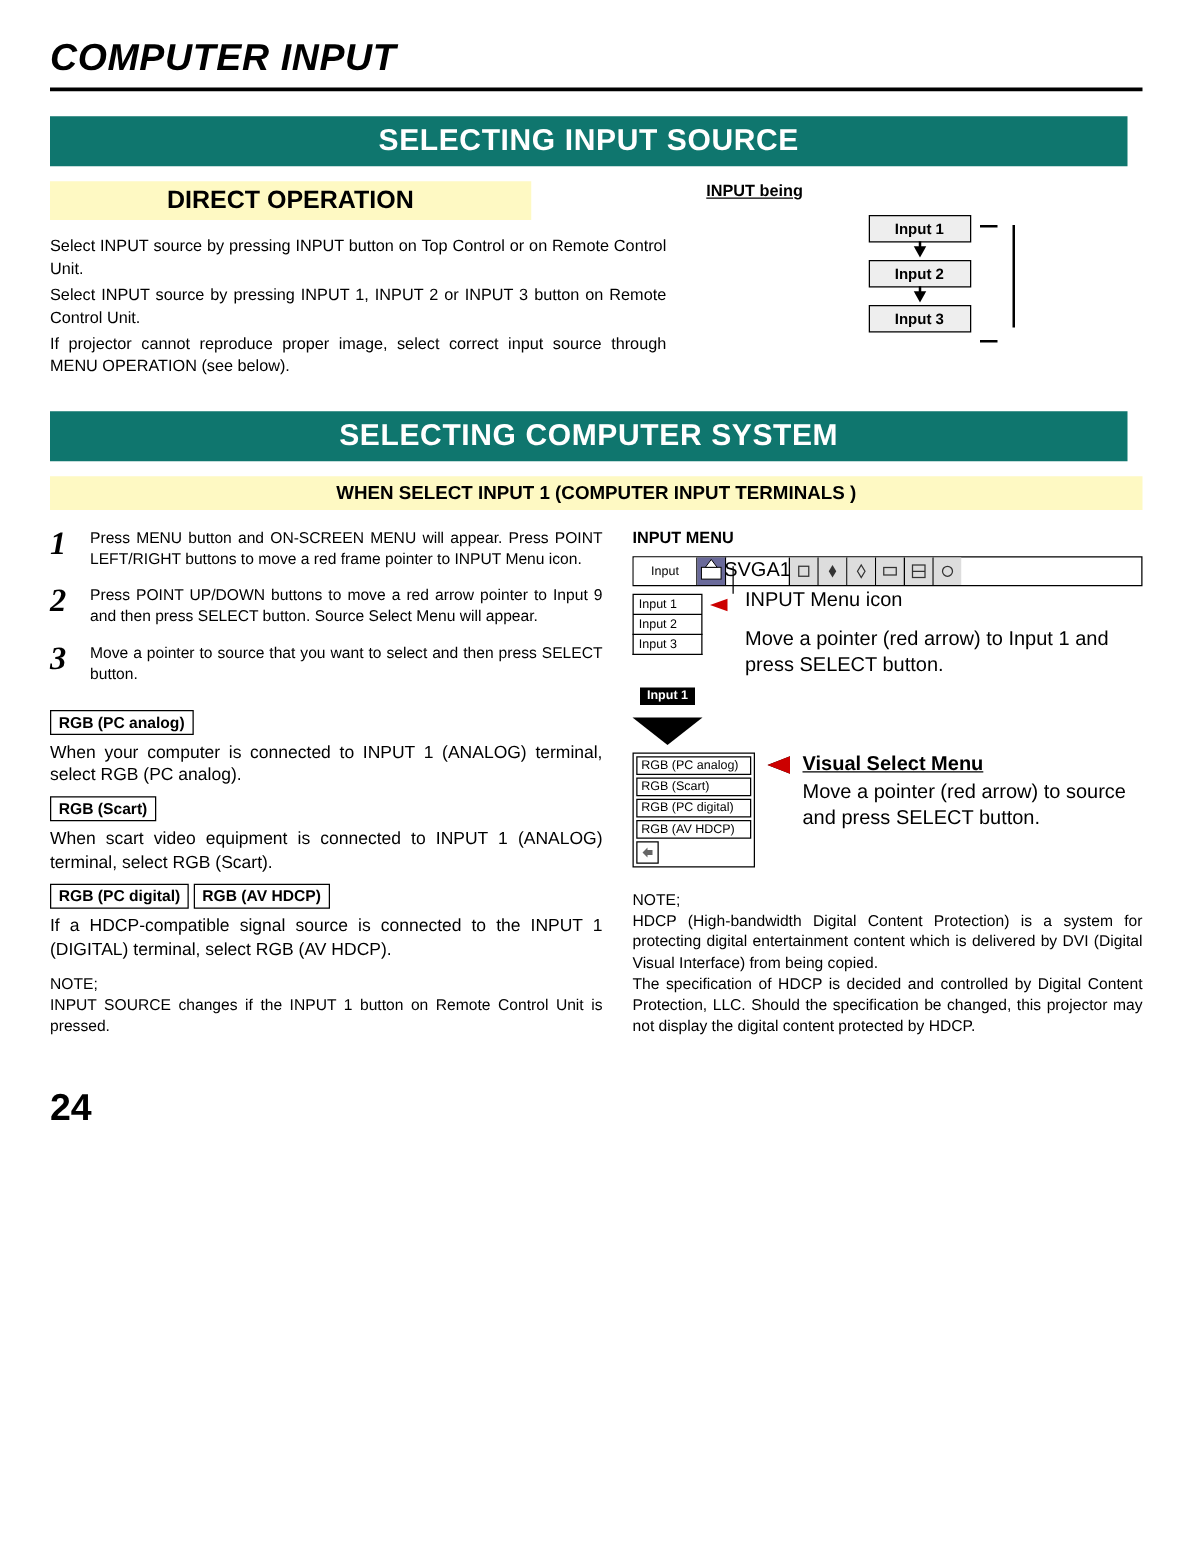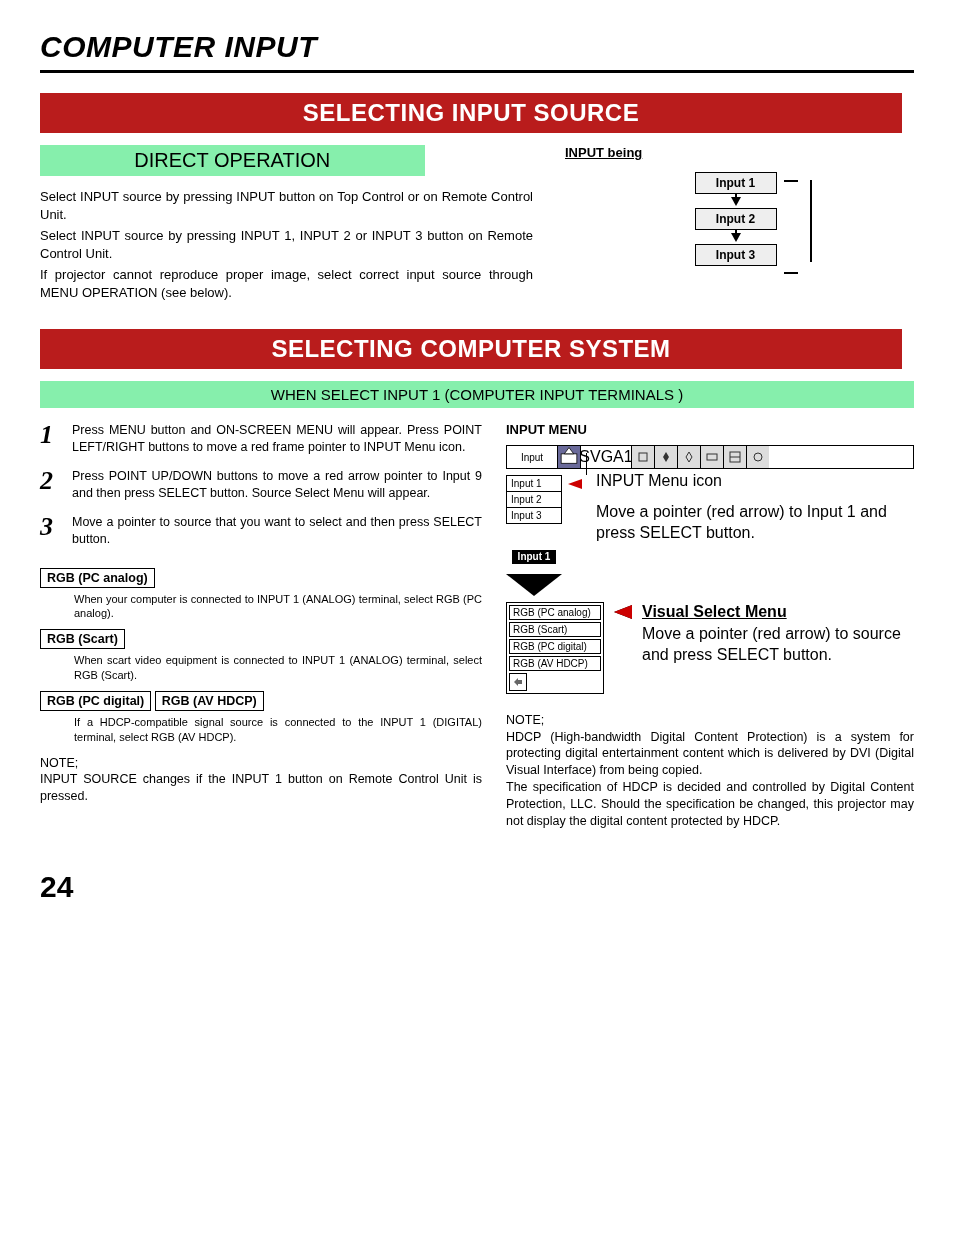--- a/index.html
+++ b/index.html
@@ -17,34 +17,34 @@
     font-style: italic;
     margin: 0 0 6px 0;
     letter-spacing: 0.5px;
   }
   .thick-rule {
     border: none;
     border-top: 3px solid #000;
     margin: 0 0 20px 0;
   }
   .black-banner {
-    background: #b91c1c;
+    background: #0f766e;
     color: #fff;
     font-size: 24px;
     font-weight: bold;
     text-align: center;
     padding: 6px 0;
     margin: 0 12px 12px 0;
     letter-spacing: 0.5px;
   }
   .grey-banner {
-    background: #86efac;
+    background: #fef9c3;
     color: #000;
     font-size: 20px;
-    font-weight: normal;
+    font-weight: bold;
     text-align: center;
     padding: 4px 0;
     margin: 0 0 14px 0;
   }
   .grey-banner.small {
     font-size: 15px;
     padding: 5px 0;
   }
   .two-col {
     display: flex;
@@ -115,21 +115,21 @@
   .step-text { flex: 1; text-align: justify; font-size: 12.5px; line-height: 1.35; }
 
   .box-label {
     display: inline-block;
     border: 1px solid #000;
     font-weight: bold;
     font-size: 12.5px;
     padding: 2px 6px;
     margin: 8px 0 4px 0;
   }
-  .indent { margin-left: 34px; font-size: 11px; text-align: justify; line-height:1.35;}
+  .indent { font-size: 14px; text-align: justify; line-height:1.35;}
 
   .note { font-size: 12.5px; margin-top: 10px; text-align: justify; line-height:1.35;}
 
   .input-menu-title { font-weight: bold; font-size: 13px; margin-bottom: 8px; }
 
   
   .osd-wrap { position: relative; margin-bottom: 18px; }
   .osd-top {
     display: flex;
     align-items: stretch;

